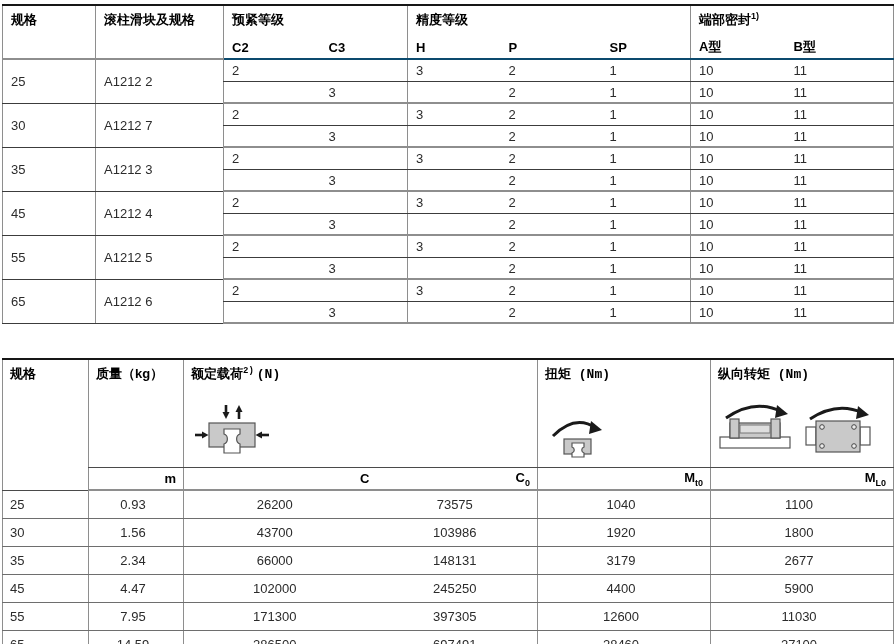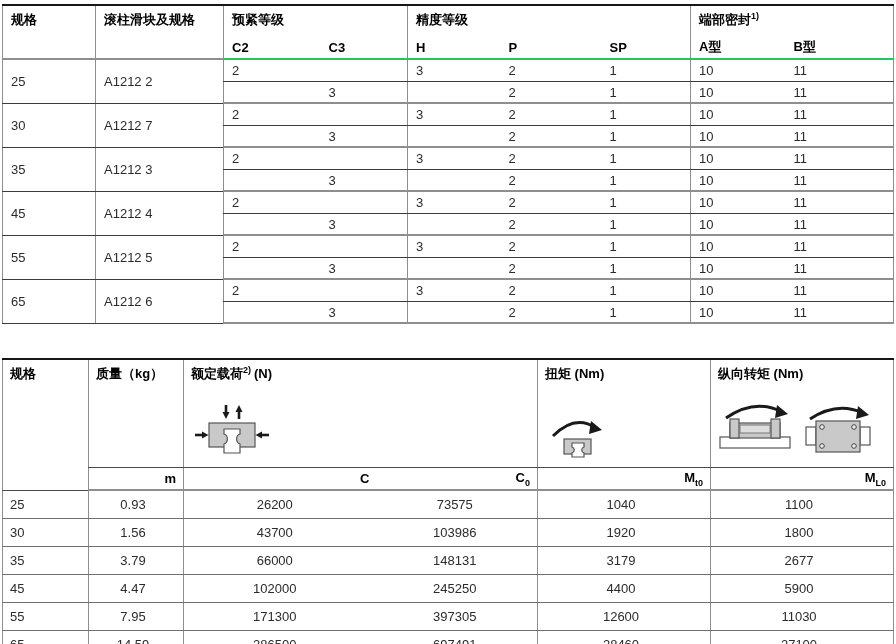--- a/index.html
+++ b/index.html
@@ -7,21 +7,21 @@
        font-family:"Liberation Sans","DejaVu Sans",sans-serif;
        color:#2b2b2b;-webkit-font-smoothing:antialiased;}
   table{border-collapse:collapse;table-layout:fixed;width:892px;margin-left:2px;}
   th,td{font-size:13px;white-space:nowrap;overflow:hidden;}
 
   
   table.t1{margin-top:4px;border-top:2px solid #161616;
            border-left:1px solid #8e8e8e;border-right:1px solid #8e8e8e;}
   .t1 th,.t1 td{text-align:left;padding:0 0 0 8px;vertical-align:middle;}
   .t1 tr.h1 th{height:25px;vertical-align:top;padding-top:5px;font-weight:bold;color:#000;}
-  .t1 tr.h2 th{height:22px;font-weight:bold;color:#000;border-bottom:2px solid #22c55e;}
+  .t1 tr.h2 th{height:22px;font-weight:bold;color:#000;border-bottom:2px solid #0c4a6e;}
   .t1 th.span2{border-bottom:2px solid #8e8e8e;}
   .t1 tr.r1 td{height:21px;border-bottom:1px solid #3c3c3c;}
   .t1 tr.r2 td{height:20px;border-bottom:2px solid #8e8e8e;}
   .t1 td.gspan{border-bottom:2px solid #8e8e8e;}
   .bl{border-left:1px solid #8e8e8e;}
   sup{font-size:9px;}
   sub{font-size:9px;}
 
   
   table.t2{margin-top:34px;border-top:2px solid #161616;
@@ -32,21 +32,21 @@
   .t2 th.specH{vertical-align:middle;padding:0 0 0 7px;border-bottom:2px solid #8e8e8e;}
   .t2 th.massH{vertical-align:middle;padding:0 0 0 7px;margin-top:8px;}
   .t2 tr.s th{height:21px;text-align:right;padding:0 7px 0 0;
               border-bottom:2px solid #8e8e8e;vertical-align:middle;}
   .t2 tr.s th.cHead{padding-right:9px;}
   .t2 td{height:25px;border-bottom:1px solid #6e6e6e;vertical-align:middle;}
   .t2 td.spec{text-align:left;padding-left:7px;}
   .t2 td.num{text-align:center;padding-right:7px;}
   .t2 td.c{padding-right:14px;}
   .t2 tr.last td{border-bottom:2px solid #303030;}
-  .grpTitle{height:18px;font-weight:bold;}
+  .grpTitle{height:18px;font-weight:bold;font-family:Liberation Mono, monospace;}
   .unit{margin-left:3px;}
   .iconRow{display:flex;gap:12px;margin-top:18px;}
   svg.icon{display:block;}
   svg.loadIcon{margin-top:20px;margin-left:2px;}
   svg.torqueIcon{margin-top:28px;margin-left:2px;}
 </style>
 </head>
 <body>
 
 <table class="t1">
@@ -292,21 +292,21 @@
     <tr>
       <td class="spec">30</td>
       <td class="num bl">1.56</td>
       <td class="num c bl">43700</td>
       <td class="num">103986</td>
       <td class="num bl">1920</td>
       <td class="num bl">1800</td>
     </tr>
     <tr>
       <td class="spec">35</td>
-      <td class="num bl">3.79</td>
+      <td class="num bl">2.34</td>
       <td class="num c bl">66000</td>
       <td class="num">148131</td>
       <td class="num bl">3179</td>
       <td class="num bl">2677</td>
     </tr>
     <tr>
       <td class="spec">45</td>
       <td class="num bl">4.47</td>
       <td class="num c bl">102000</td>
       <td class="num">245250</td>

